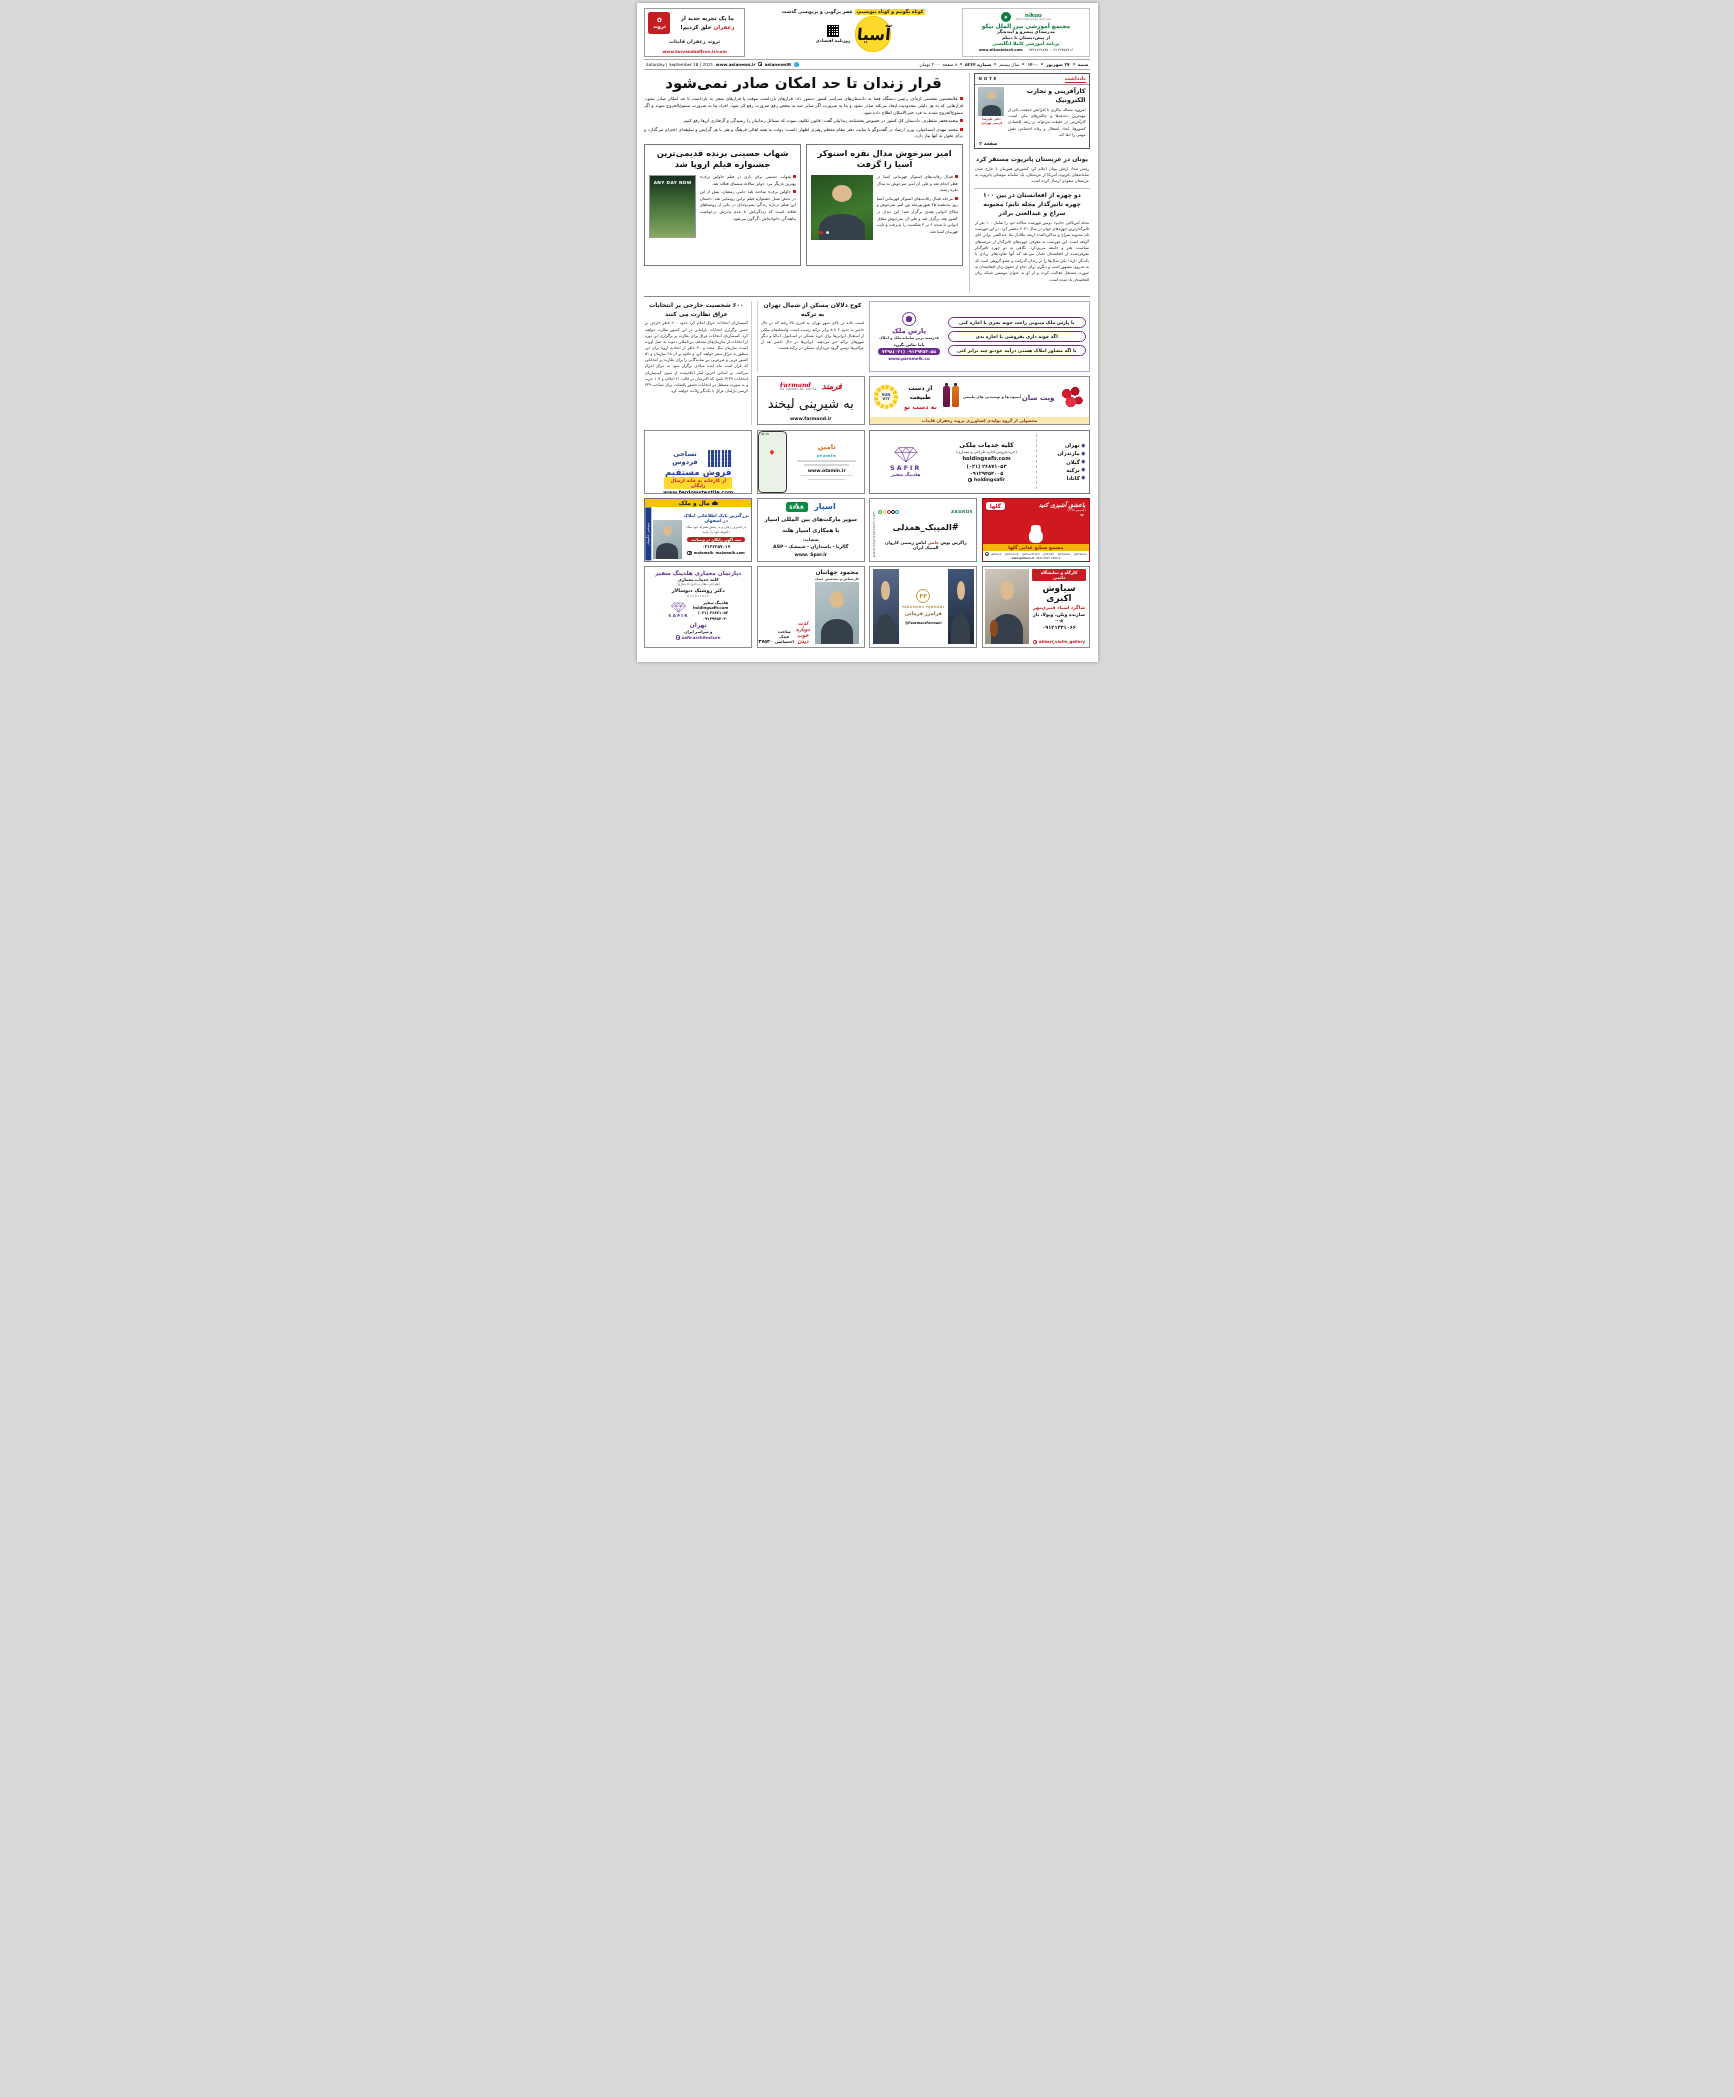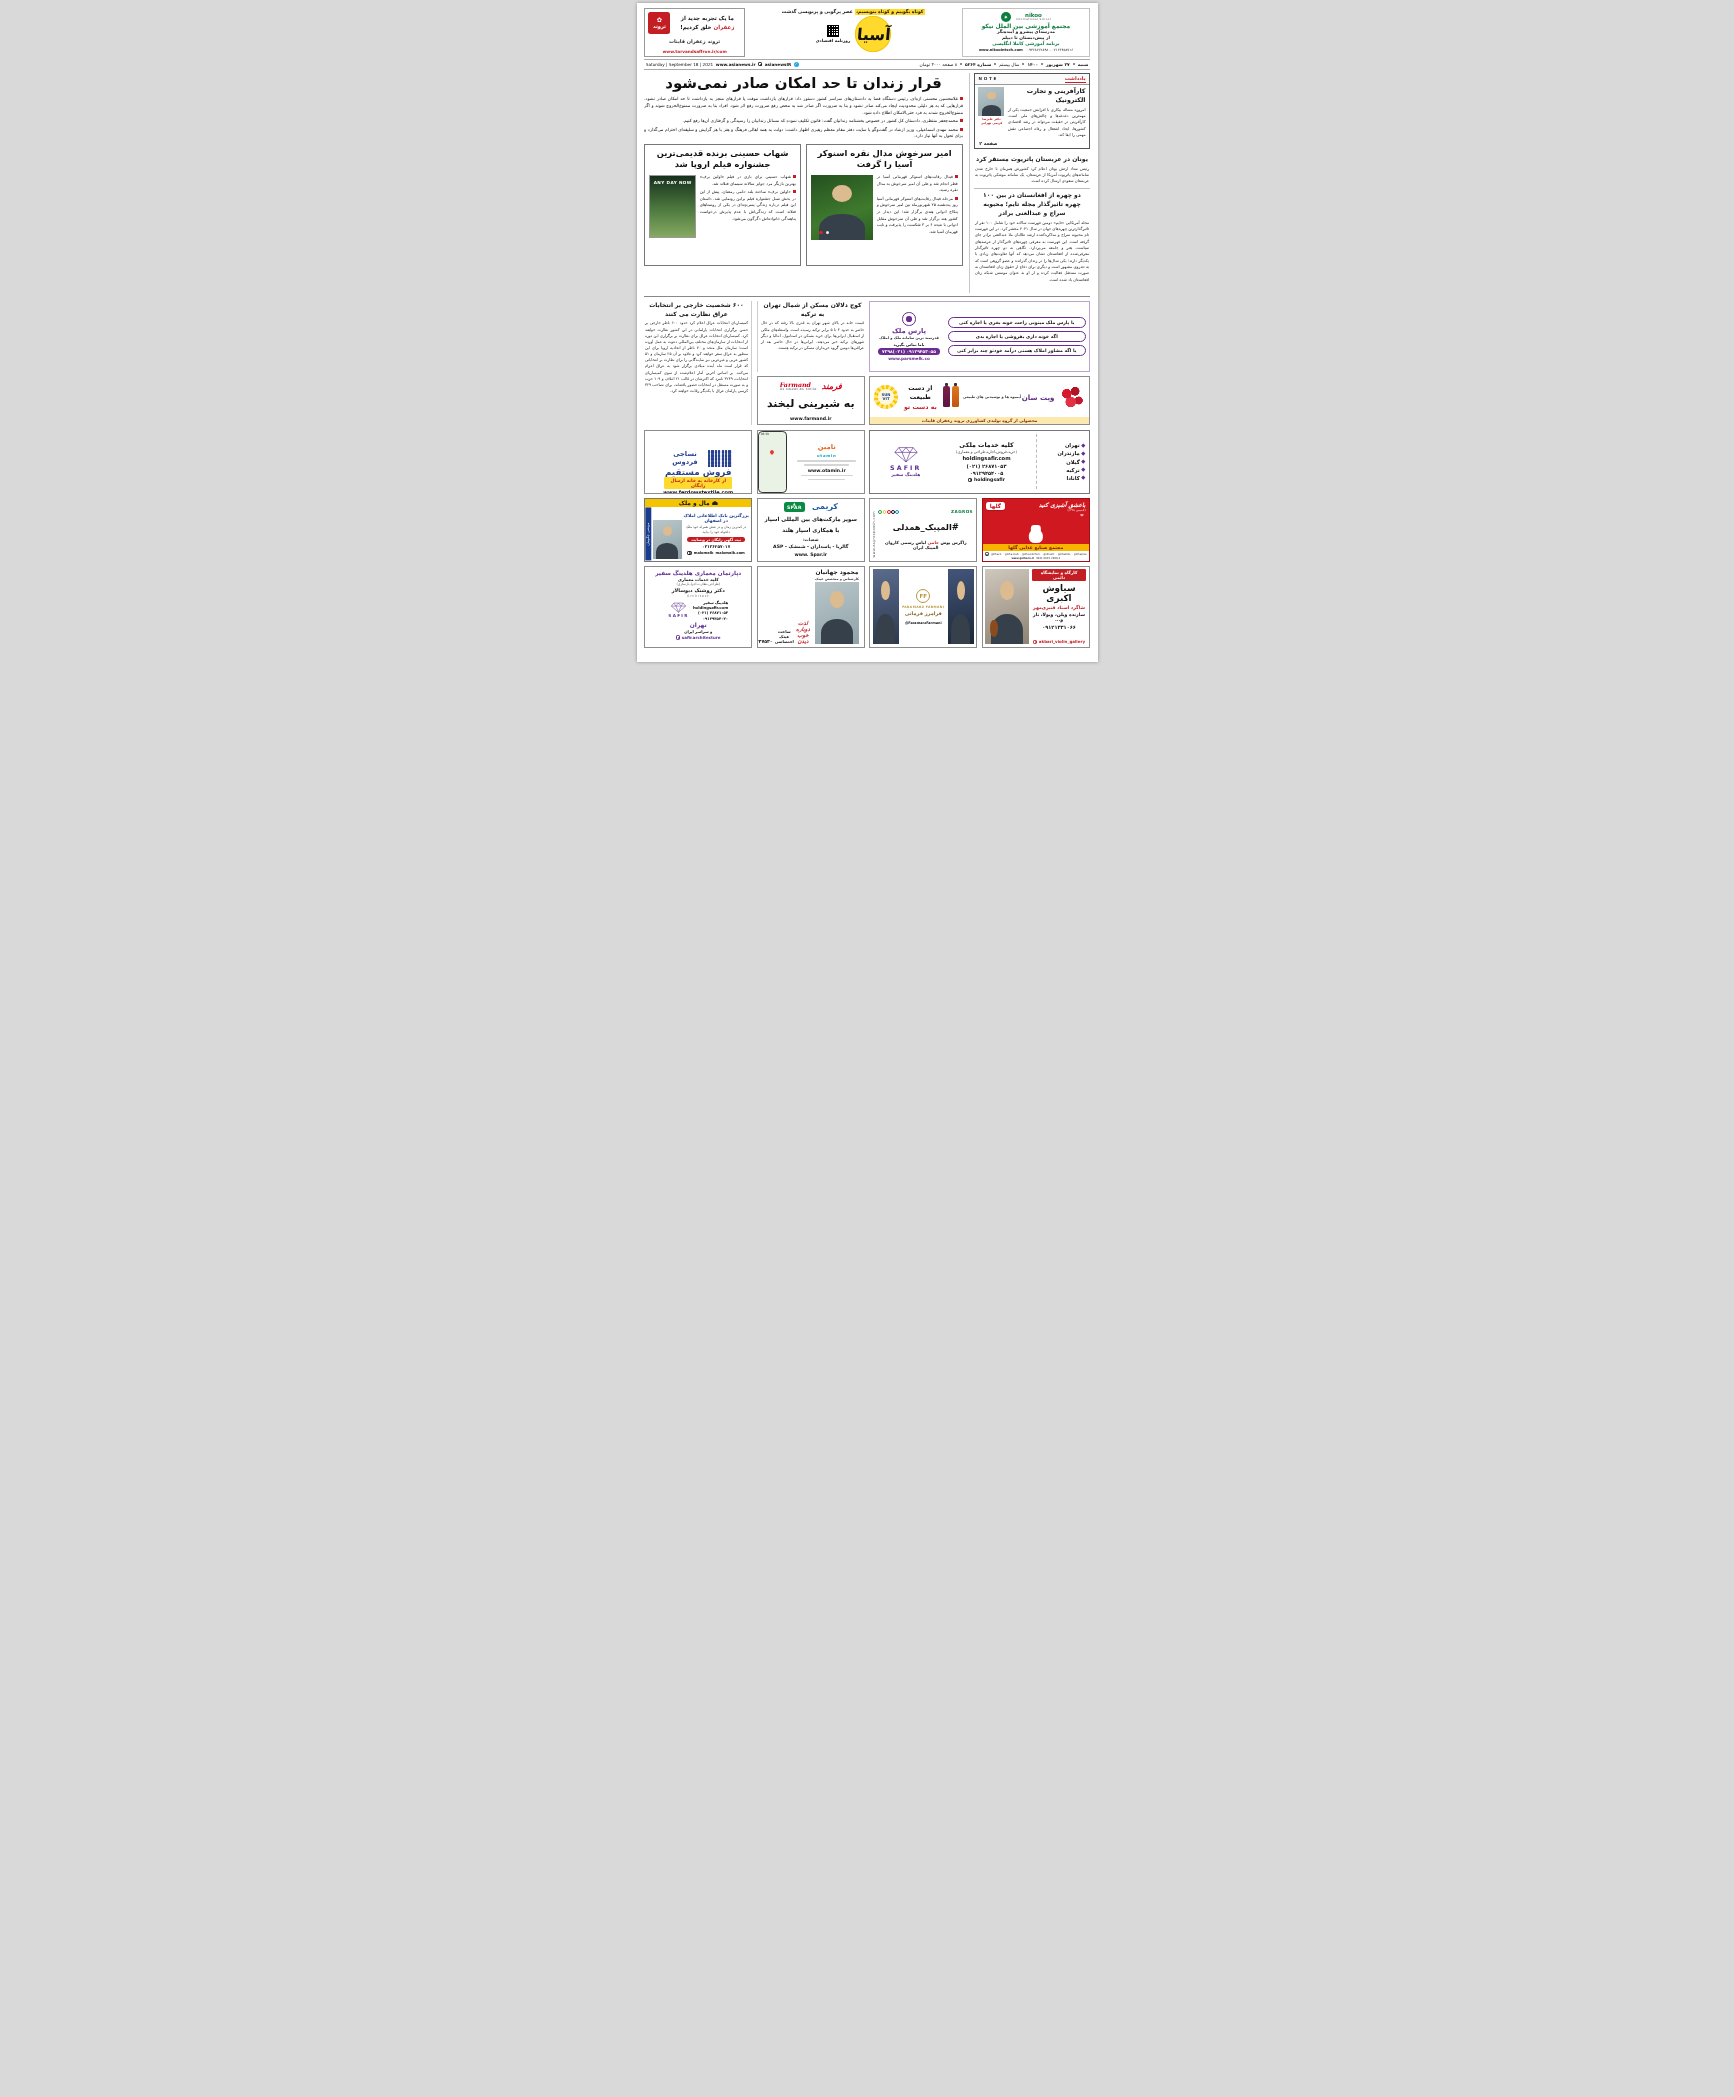--- a/index.html
+++ b/index.html
@@ -251,21 +251,21 @@
 .ot-phone{width:29px;flex:none;border:1.3px solid #333;border-radius:4.2px;background:#e9f2e4;position:relative;overflow:hidden}
 .ot-time{position:absolute;top:0.8px;left:2.1px;font-size:2.9px;color:#333;direction:ltr}
 .pin{position:absolute;width:4.2px;height:4.2px;background:#e23b2e;border-radius:50% 50% 50% 0;transform:rotate(-45deg);left:11.7px;top:18.5px}
 
 .farmand{grid-column:3;grid-row:2;padding:3.4px 4.2px;display:flex;flex-direction:column;align-items:center;justify-content:space-between;text-align:center}
 .fm-row{display:flex;align-items:center;gap:5px}
 .fm-fa{color:#d6001c;font-size:8.4px;font-weight:bold;font-style:italic}
 .fm-enblock{display:flex;flex-direction:column;align-items:flex-start;line-height:1.15;direction:ltr}
 .fm-en{color:#d6001c;font-size:6.3px;font-family:"DejaVu Serif","Liberation Serif",serif;font-style:italic;font-weight:bold}
 .fm-sweet{font-size:3.4px;color:#555;letter-spacing:0.4px}
-.fm-tag{font-size:11px;font-weight:bold}
+.fm-tag{font-size:13px;font-weight:normal}
 .fm-web{font-size:4.6px;font-weight:bold;direction:ltr}
 </style>
 </head>
 <body>
 
 <div class="page">
 
   <header class="header-row">
 
     <div class="ad ad-nikoo">
@@ -577,21 +577,21 @@
       </div>
       <div class="ol-hash">#المپیک_همدلی</div>
       <div class="ol-sub">
         <span>زاگرس پوش </span><span class="h">حامی</span><span> لباس رسمی کاروان المپیک ایران</span>
       </div>
       <div class="ol-web">www.zagrospoosh.com</div>
     </div>
 
     <div class="cell spar">
       <div class="sp-logos">
-        <span class="sp-fa">کریمی</span>
+        <span class="sp-fa">اسپار</span>
         <span class="sp-badge">
           <span class="tr">▲</span>
           <span class="tx">SPAR</span>
         </span>
       </div>
       <div class="sp-title">سوپر مارکت‌های بین المللی اسپار</div>
       <div class="sp-title">با همکاری اسپار هلند</div>
       <div class="sp-br">شعبات:</div>
       <div class="sp-list">گالریا - پاسداران - شمشک - ASP</div>
       <div class="sp-web">www. Spar.ir</div>

